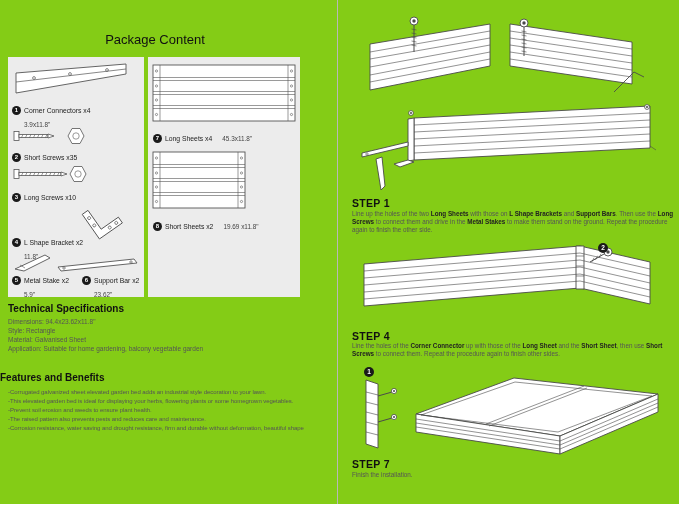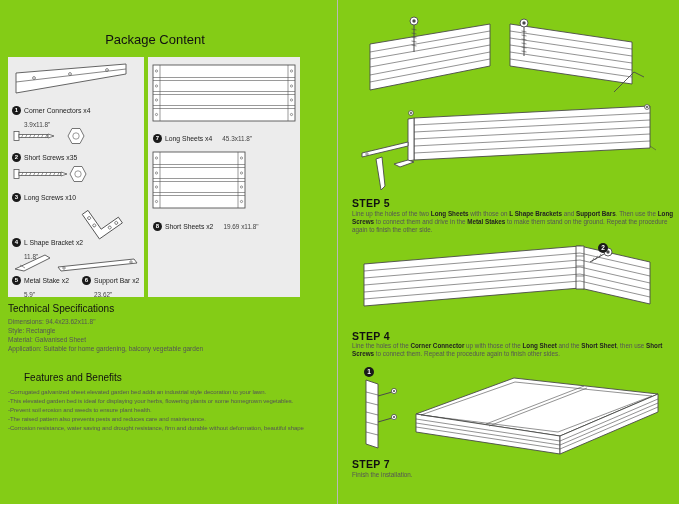--- a/index.html
+++ b/index.html
@@ -7,21 +7,21 @@
   body { font-family:"Liberation Sans", sans-serif; }
   .page { position:relative; width:679px; height:504px; background:#84cc16; overflow:hidden; }
   .abs { position:absolute; }
   .panel { position:absolute; background:#ececec; }
   .title { font-size:13px; font-weight:500; color:#111; text-align:center; }
   .badge { display:inline-block; width:9px; height:9px; border-radius:50%; background:#1a1a1a; color:#fff;
            font-size:6px; line-height:9px; text-align:center; font-weight:bold; vertical-align:middle; }
   .part-name { font-size:6.8px; color:#222; margin-left:3px; vertical-align:middle; white-space:nowrap; }
   .part-dim { font-size:6.4px; color:#444; margin-left:12px; margin-top:1.5px; white-space:nowrap; }
   .part-dim-inline { font-size:6.4px; color:#444; margin-left:10px; vertical-align:middle; white-space:nowrap; }
-  .sec-head { font-size:10px; font-weight:normal; color:#111; white-space:nowrap; }
+  .sec-head { font-size:10px; font-weight:bold; color:#111; white-space:nowrap; }
   .spec-line { font-size:6.5px; color:#555; line-height:9px; white-space:nowrap; }
   .feat-line { font-size:6px; letter-spacing:-0.05px; color:#555; line-height:8.8px; white-space:nowrap; }
   .step-title { font-size:10.5px; font-weight:bold; color:#111; letter-spacing:0.3px; }
   .step-text { font-size:6.3px; color:#555; line-height:8px; }
   .step-text b { color:#222; font-weight:bold; }
   .divider { position:absolute; width:1px; background:#b8b8b8; }
   .marker { position:absolute; width:10px; height:10px; border-radius:50%; background:#1a1a1a; color:#fff;
             font-size:6.5px; line-height:10px; text-align:center; font-weight:bold; z-index:5; }
   svg { display:block; }
 </style>
@@ -184,21 +184,21 @@
       <span class="badge">8</span><span class="part-name">Short Sheets x2</span><span class="part-dim-inline">19.69 x11.8"</span>
     </div>
   </div>
 
   <div class="abs sec-head" style="left:8px;top:303px">Technical Specifications</div>
   <div class="abs spec-line" style="left:8px;top:317px">Dimensions: 94.4x23.62x11.8"</div>
   <div class="abs spec-line" style="left:8px;top:326px">Style: Rectangle</div>
   <div class="abs spec-line" style="left:8px;top:335px">Material: Galvanised Sheet</div>
   <div class="abs spec-line" style="left:8px;top:344px">Application: Suitable for home gardening, balcony vegetable garden</div>
 
-  <div class="abs sec-head" style="left:24px;top:372px">Features and Benefits</div>
+  <div class="abs sec-head" style="left:0;top:372px">Features and Benefits</div>
   <div class="abs feat-line" style="left:8px;top:388px">-Corrugated galvanized sheet elevated garden bed adds an industrial style decoration to your lawn.</div>
   <div class="abs feat-line" style="left:8px;top:397px">-This elevated garden bed is ideal for displaying your herbs, flowering plants or some homegrown vegetables.</div>
   <div class="abs feat-line" style="left:8px;top:406px">-Prevent soil erosion and weeds to ensure plant health.</div>
   <div class="abs feat-line" style="left:8px;top:415px">-The raised pattern also prevents pests and reduces care and maintenance.</div>
   <div class="abs feat-line" style="left:8px;top:424px">-Corrosion resistance, water saving and drought resistance, firm and durable without deformation, beautiful shape</div>
 
   <div class="divider" style="left:337px;top:0;height:505px"></div>
 
   <svg class="abs" style="left:362px;top:14px" width="290" height="88" viewBox="0 0 290 88">
     <g fill="#fff" stroke="#4a4a4a" stroke-width="0.9">
@@ -263,21 +263,21 @@
       <line x1="294" y1="48" x2="300" y2="52"></line>
     </g>
     <g>
       <circle cx="55" cy="15" r="2.4" fill="#fff" stroke="#4a4a4a" stroke-width="0.8"></circle>
       <circle cx="55" cy="15" r="1" fill="#4a4a4a"></circle>
       <circle cx="291" cy="9" r="2.4" fill="#fff" stroke="#4a4a4a" stroke-width="0.8"></circle>
       <circle cx="291" cy="9" r="1" fill="#4a4a4a"></circle>
     </g>
   </svg>
 
-  <div class="abs step-title" style="left:352px;top:197px">STEP 5</div>
+  <div class="abs step-title" style="left:352px;top:197px">STEP 1</div>
   <div class="abs step-text" style="left:352px;top:210px;width:322px">Line up the holes of the two <b>Long Sheets</b> with those on <b>L Shape Brackets</b> and <b>Support Bars</b>. Then use the <b>Long Screws</b> to connect them and drive in the <b>Metal Stakes</b> to make them stand on the ground. Repeat the procedure again to finish the other side.</div>
 
   <svg class="abs" style="left:352px;top:240px" width="312" height="88" viewBox="0 0 312 88">
     <g fill="#fff" stroke="#4a4a4a" stroke-width="0.9">
       <polygon points="12,24 228,6 228,48 12,66"></polygon>
       <polygon points="228,6 298,22 298,64 228,48"></polygon>
       <polygon points="224,6 232,6 232,49 224,49"></polygon>
     </g>
     <g fill="none" stroke="#4a4a4a" stroke-width="0.6">
       <line x1="12" y1="31" x2="228" y2="13"></line>

